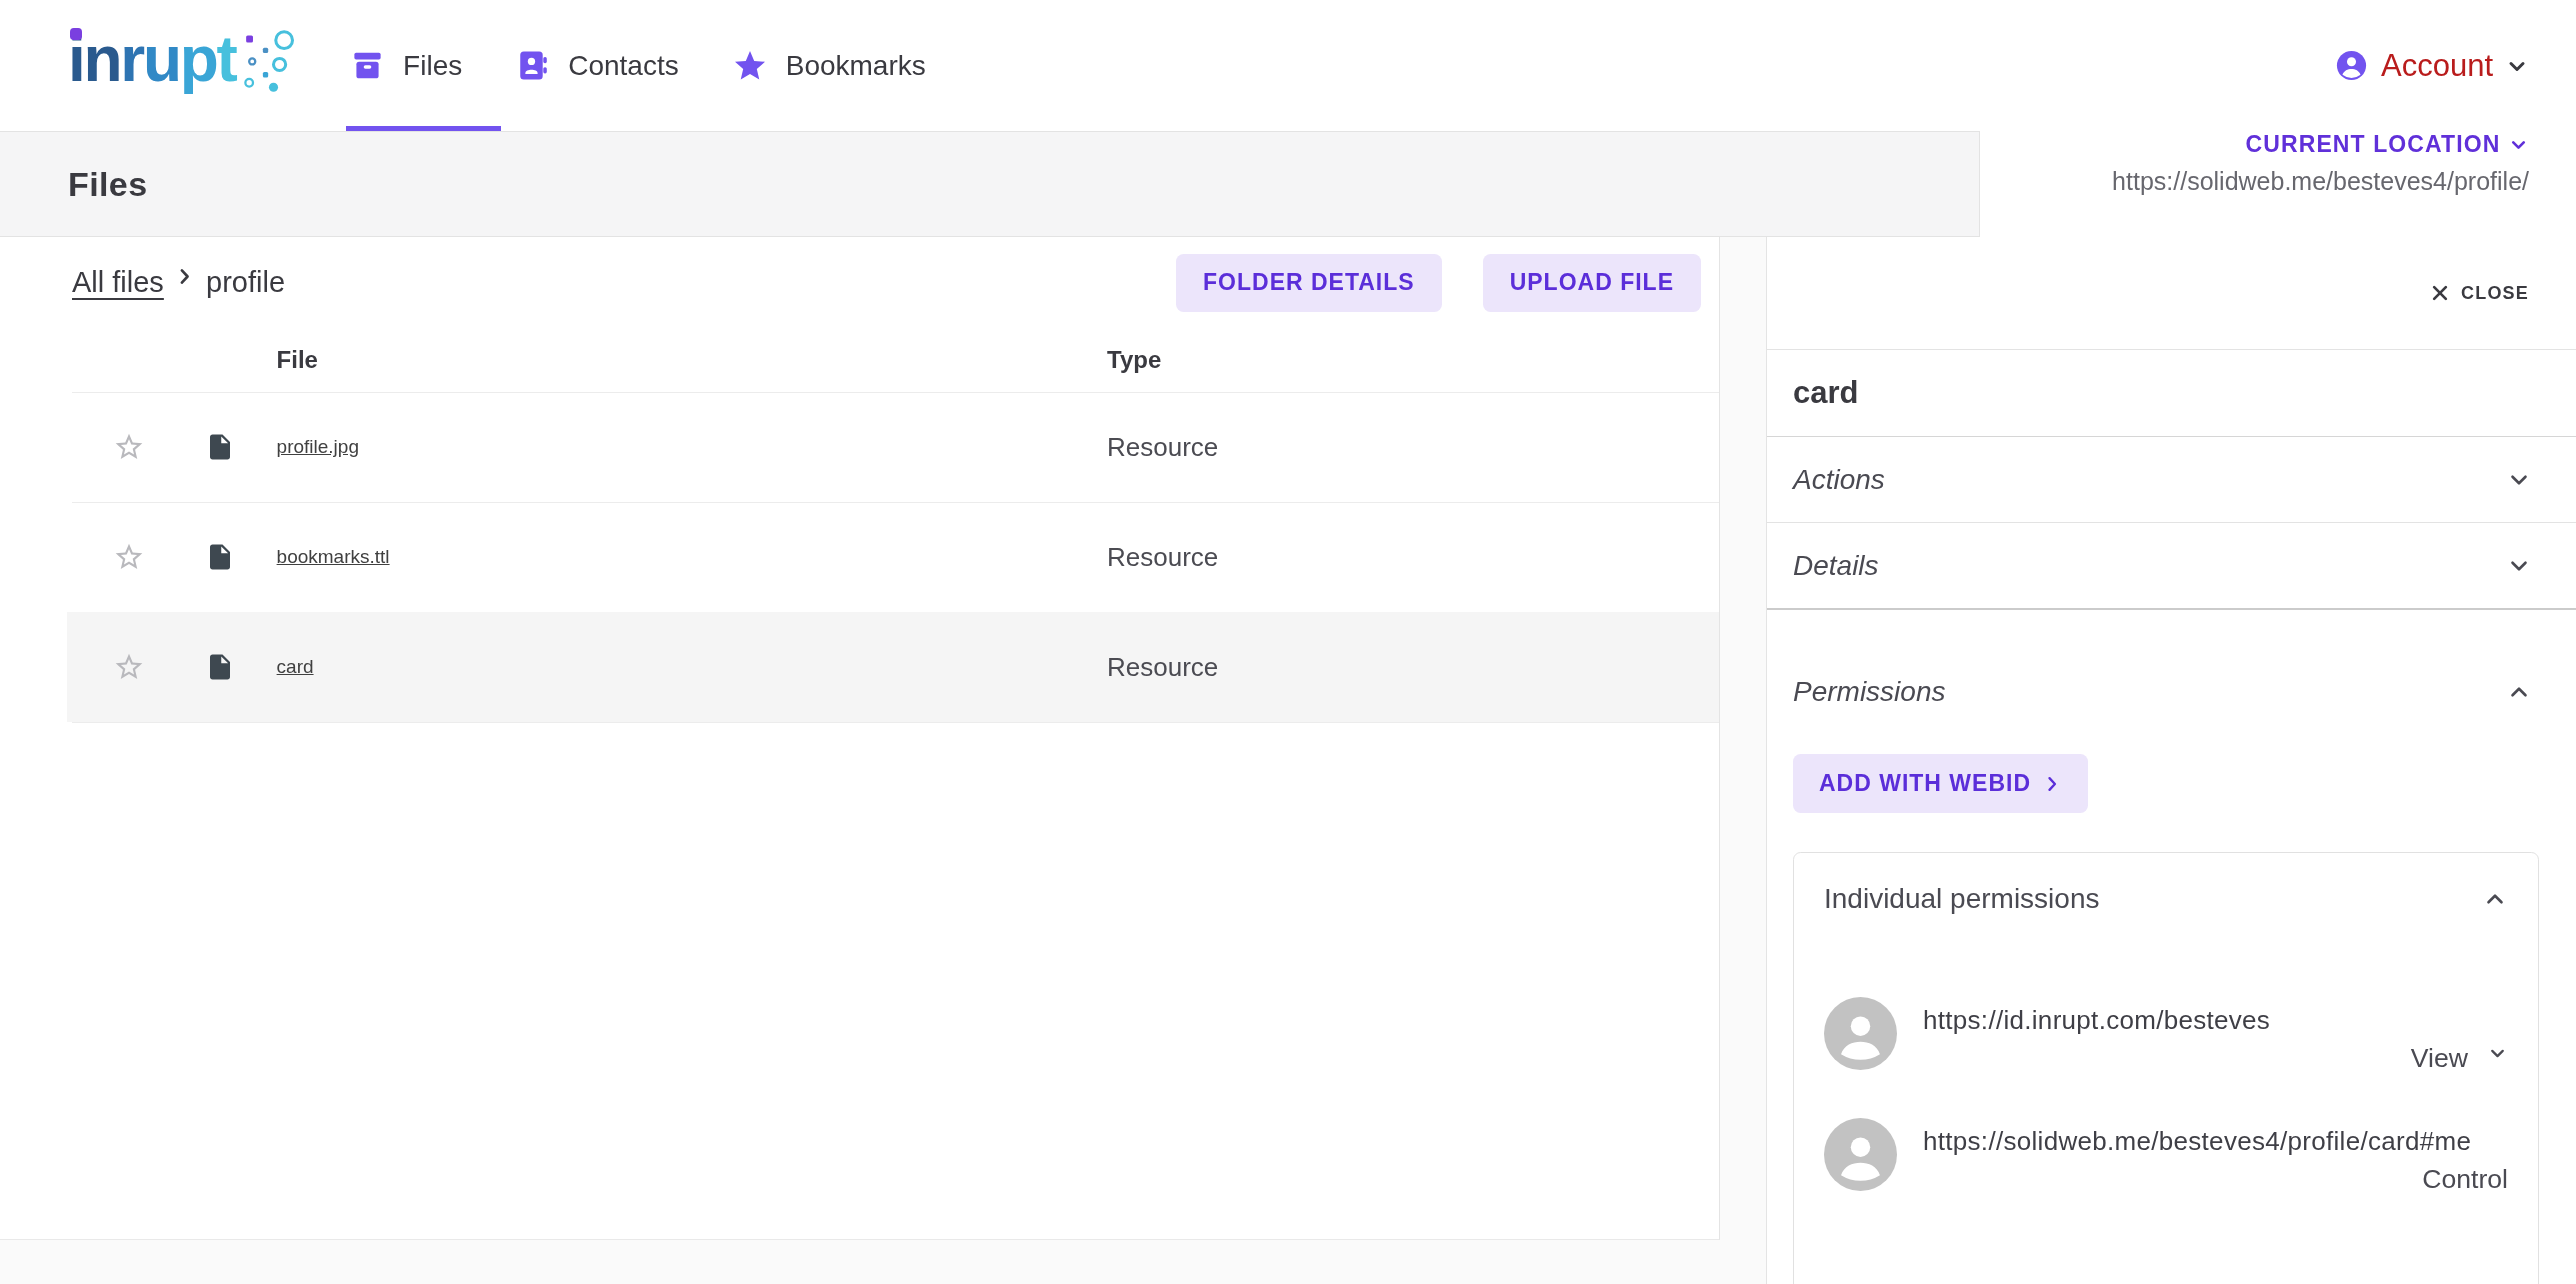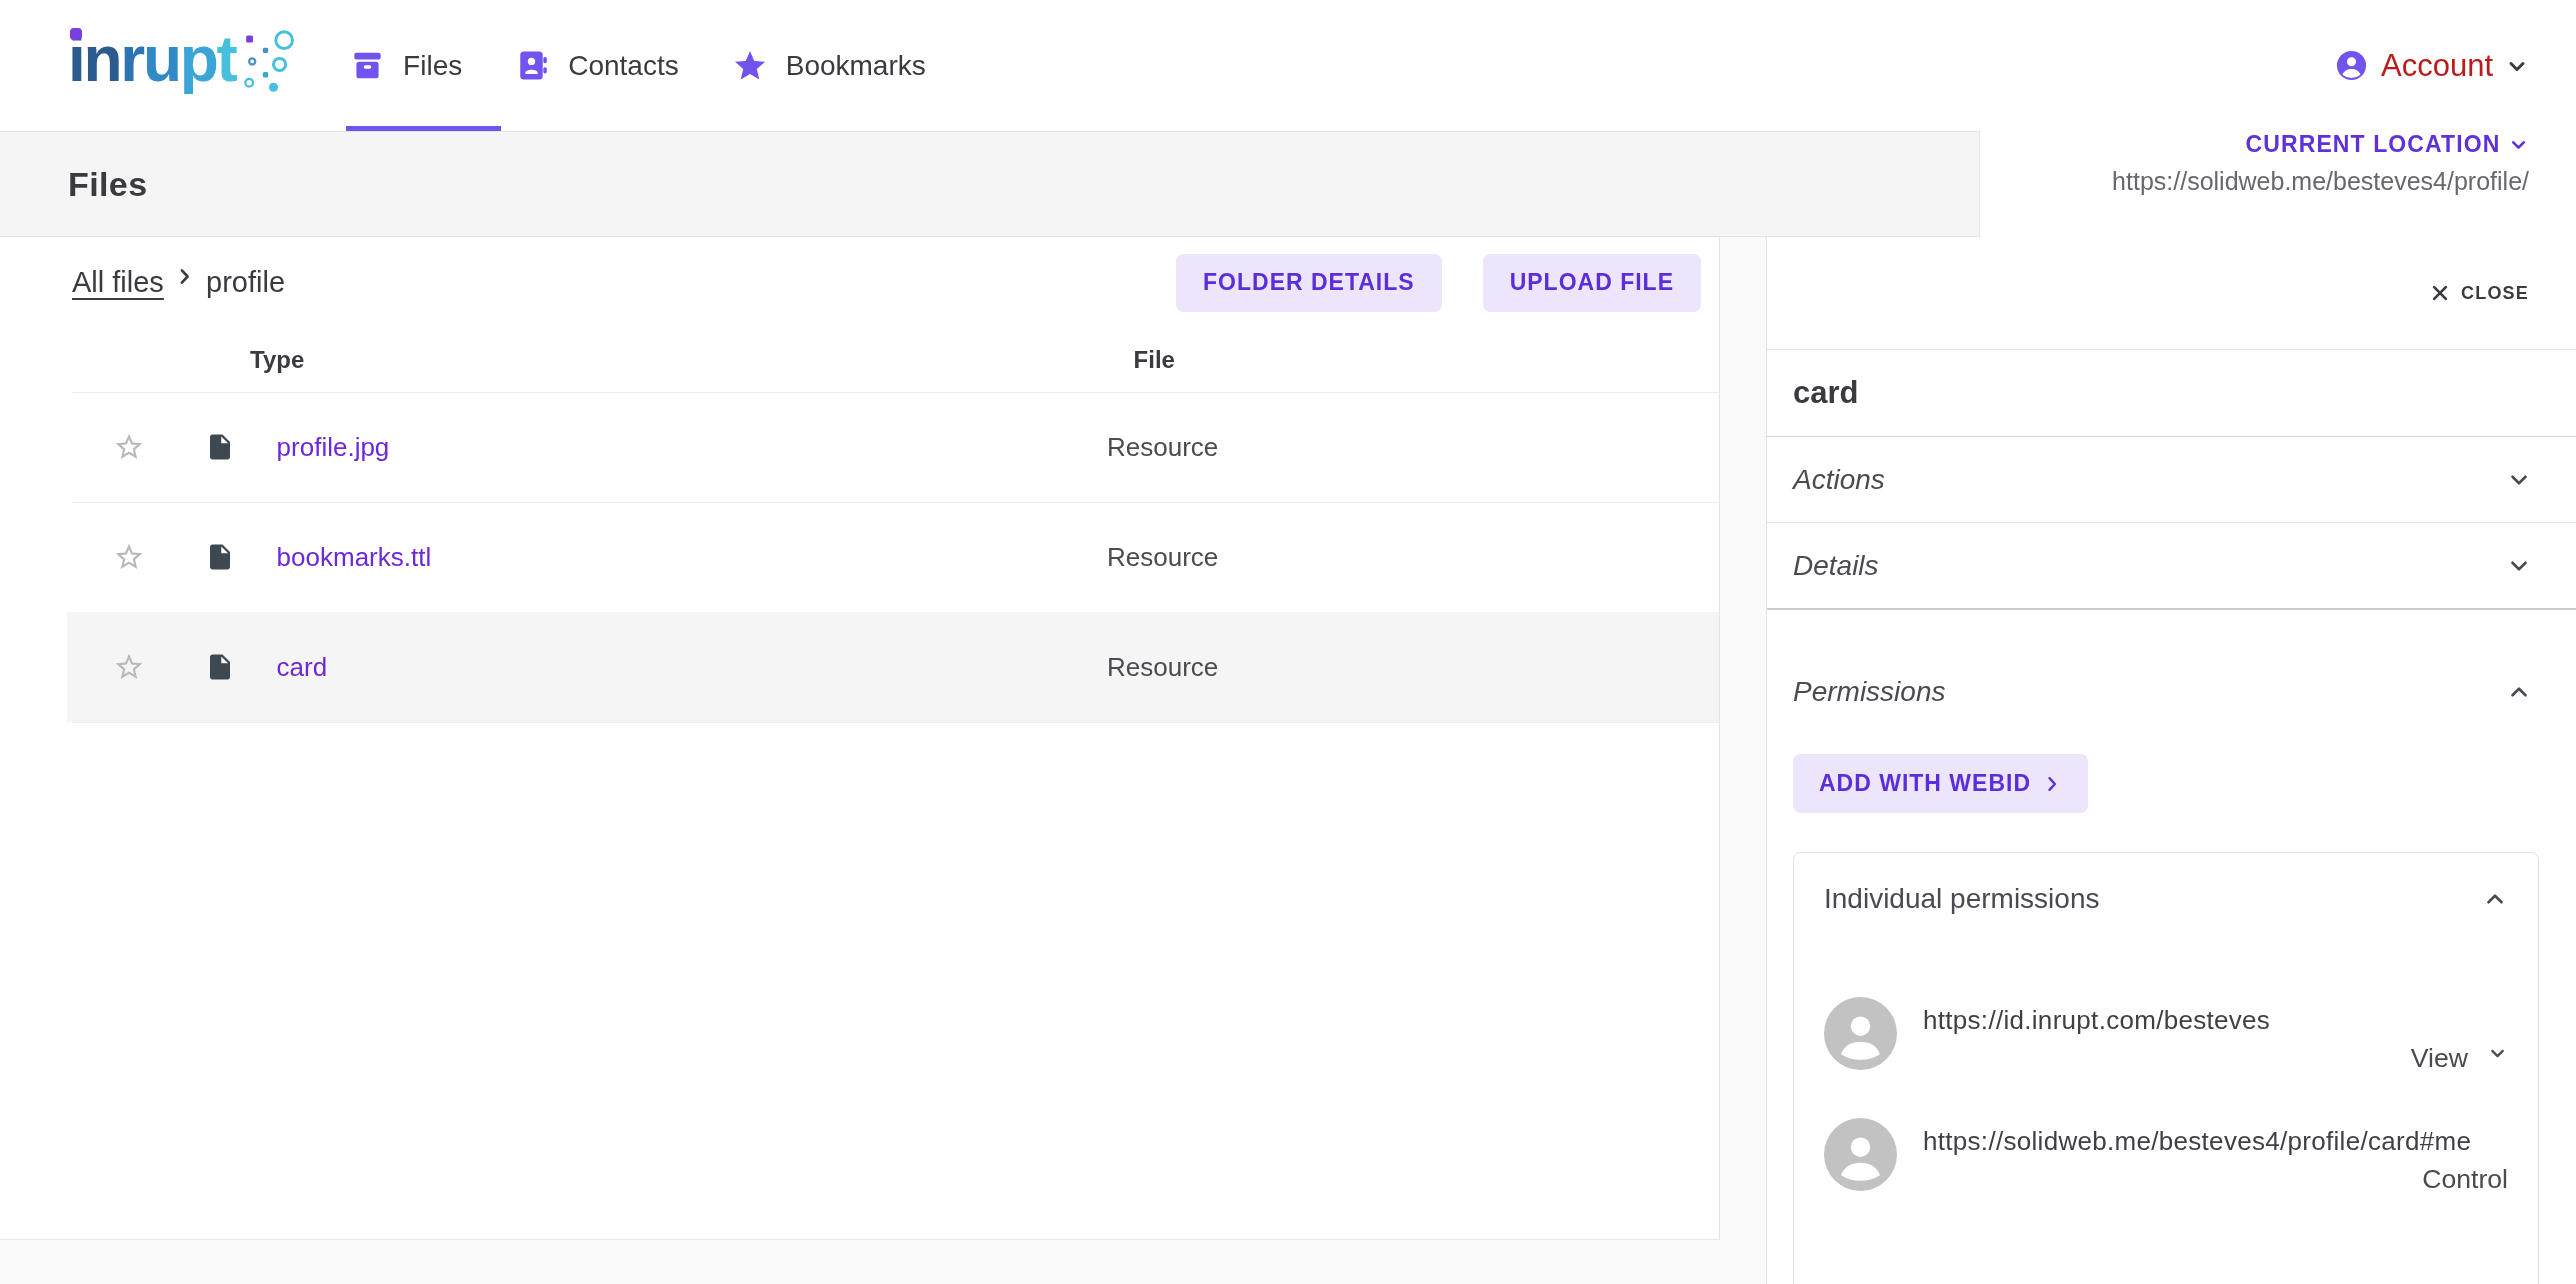--- a/index.html
+++ b/index.html
@@ -48,21 +48,21 @@
 
   
   .table{margin-top:16.7px;}
   .trow{display:grid;grid-template-columns:72px 83px 95px 1fr 612px;align-items:center;position:relative;}
   .thead{height:64px;}
   .thead::after,.row::after{content:"";position:absolute;left:72px;right:0;bottom:0;height:0.8px;background:#ececec;}
   .th{font-size:24px;font-weight:bold;color:#3a3a40;}
   .row{height:110px;}
   .row.selected::before{content:"";position:absolute;left:67px;right:0;top:0;bottom:0;background:#f5f5f5;}
   .row>*{position:relative;z-index:1;}
-  .cell-name{padding-left:26.6px;font-size:26px;color:#6d28d9;}
+  .cell-name{padding-left:26.6px;font-size:19px;color:#404040;text-decoration:underline;}
   .cell-type{font-size:26px;color:#4b4b52;}
   .cell-star{display:flex;justify-content:center;padding-left:30px;cursor:pointer;}
   .cell-ficon{display:flex;justify-content:center;padding-left:34px;}
 
   
   .close-row{height:112px;display:flex;align-items:center;justify-content:flex-end;gap:10.6px;padding-right:47px;cursor:pointer;}
   .close-label{font-size:18px;font-weight:bold;letter-spacing:1.2px;color:#3a3a40;}
   .div1{height:0;border:none;border-top:0.8px solid #e3e3e3;margin:0;}
   .div2{height:0;border:none;border-top:1.5px solid #d6d6d6;margin:0;}
   .div3{height:0;border:none;border-top:2.3px solid #cbcbcb;margin:0;}
@@ -184,22 +184,22 @@
           <button class="btn">FOLDER DETAILS</button>
           <button class="btn">UPLOAD FILE</button>
         </div>
       </div>
 
       <div class="table">
         <div class="trow thead">
           <span></span>
             <span></span>
             <span></span>
+          <span class="th" style="padding-left:26.6px;">File</span>
           <span class="th">Type</span>
-          <span class="th" style="padding-left:26.6px;">File</span>
         </div>
 
         <div class="trow row">
           <span></span>
           <span class="cell-star">
             <svg width="32" height="32" viewBox="0 0 24 24">
                 <path d="M22 9.24l-7.19-.62L12 2 9.19 8.63 2 9.24l5.46 4.73L5.82 21 12 17.27 18.18 21l-1.63-7.03L22 9.24zM12 15.4l-3.76 2.27 1-4.28-3.32-2.88 4.38-.38L12 6.1l1.71 4.04 4.38.38-3.32 2.88 1 4.28L12 15.4z" fill="#b9b9bd"></path>
               </svg>
           </span>
           <span class="cell-ficon">

